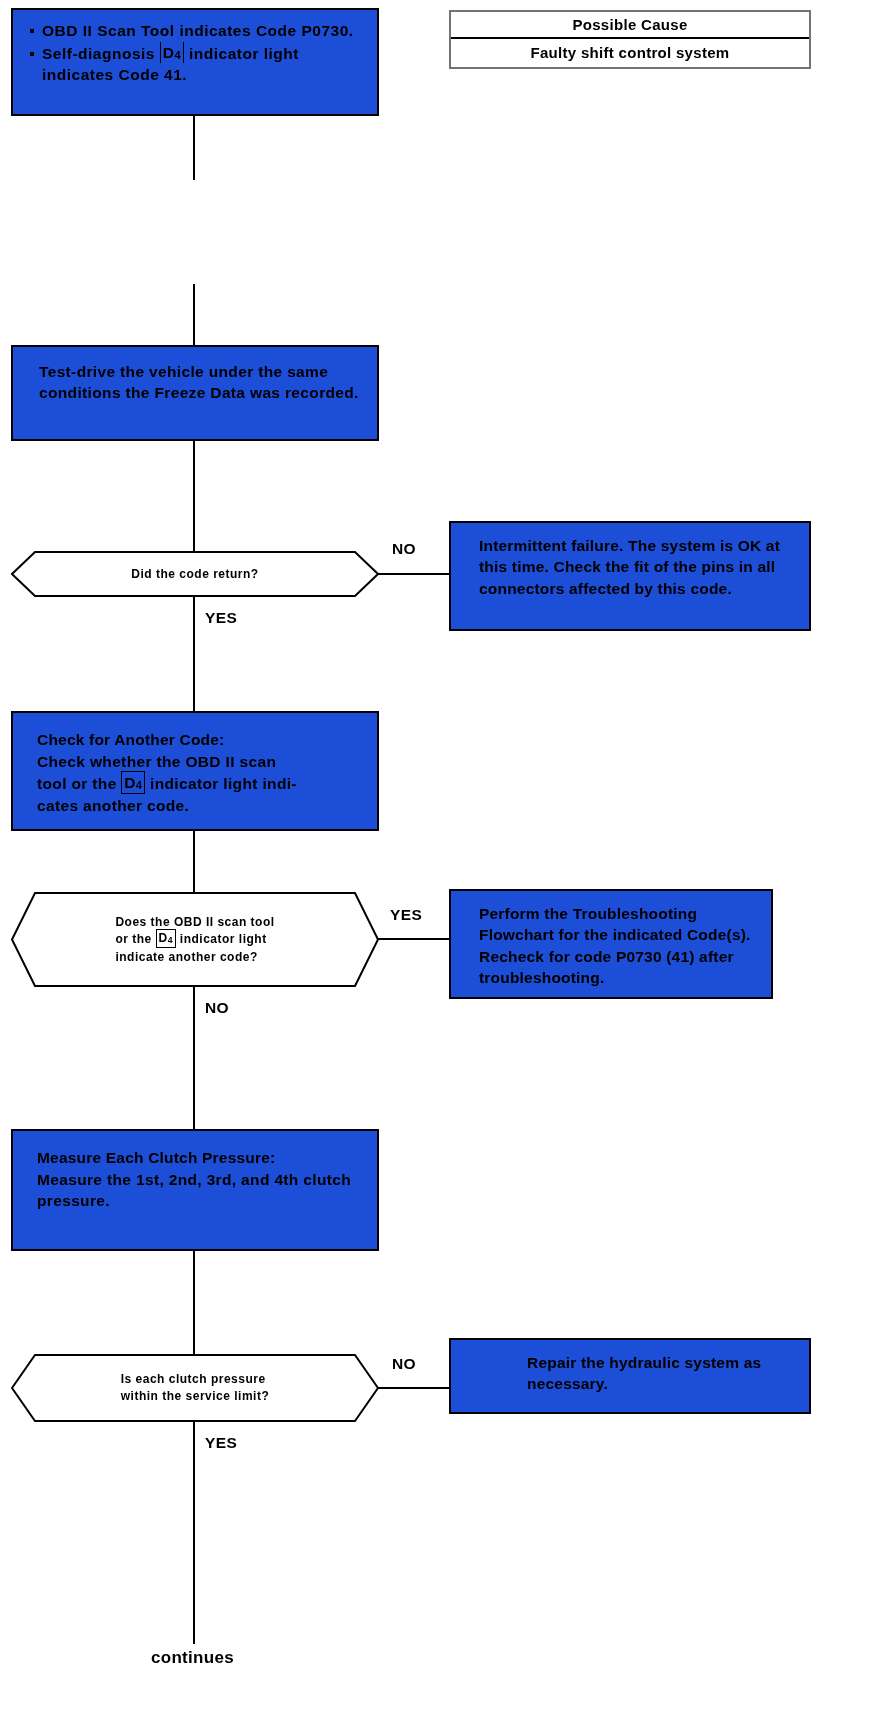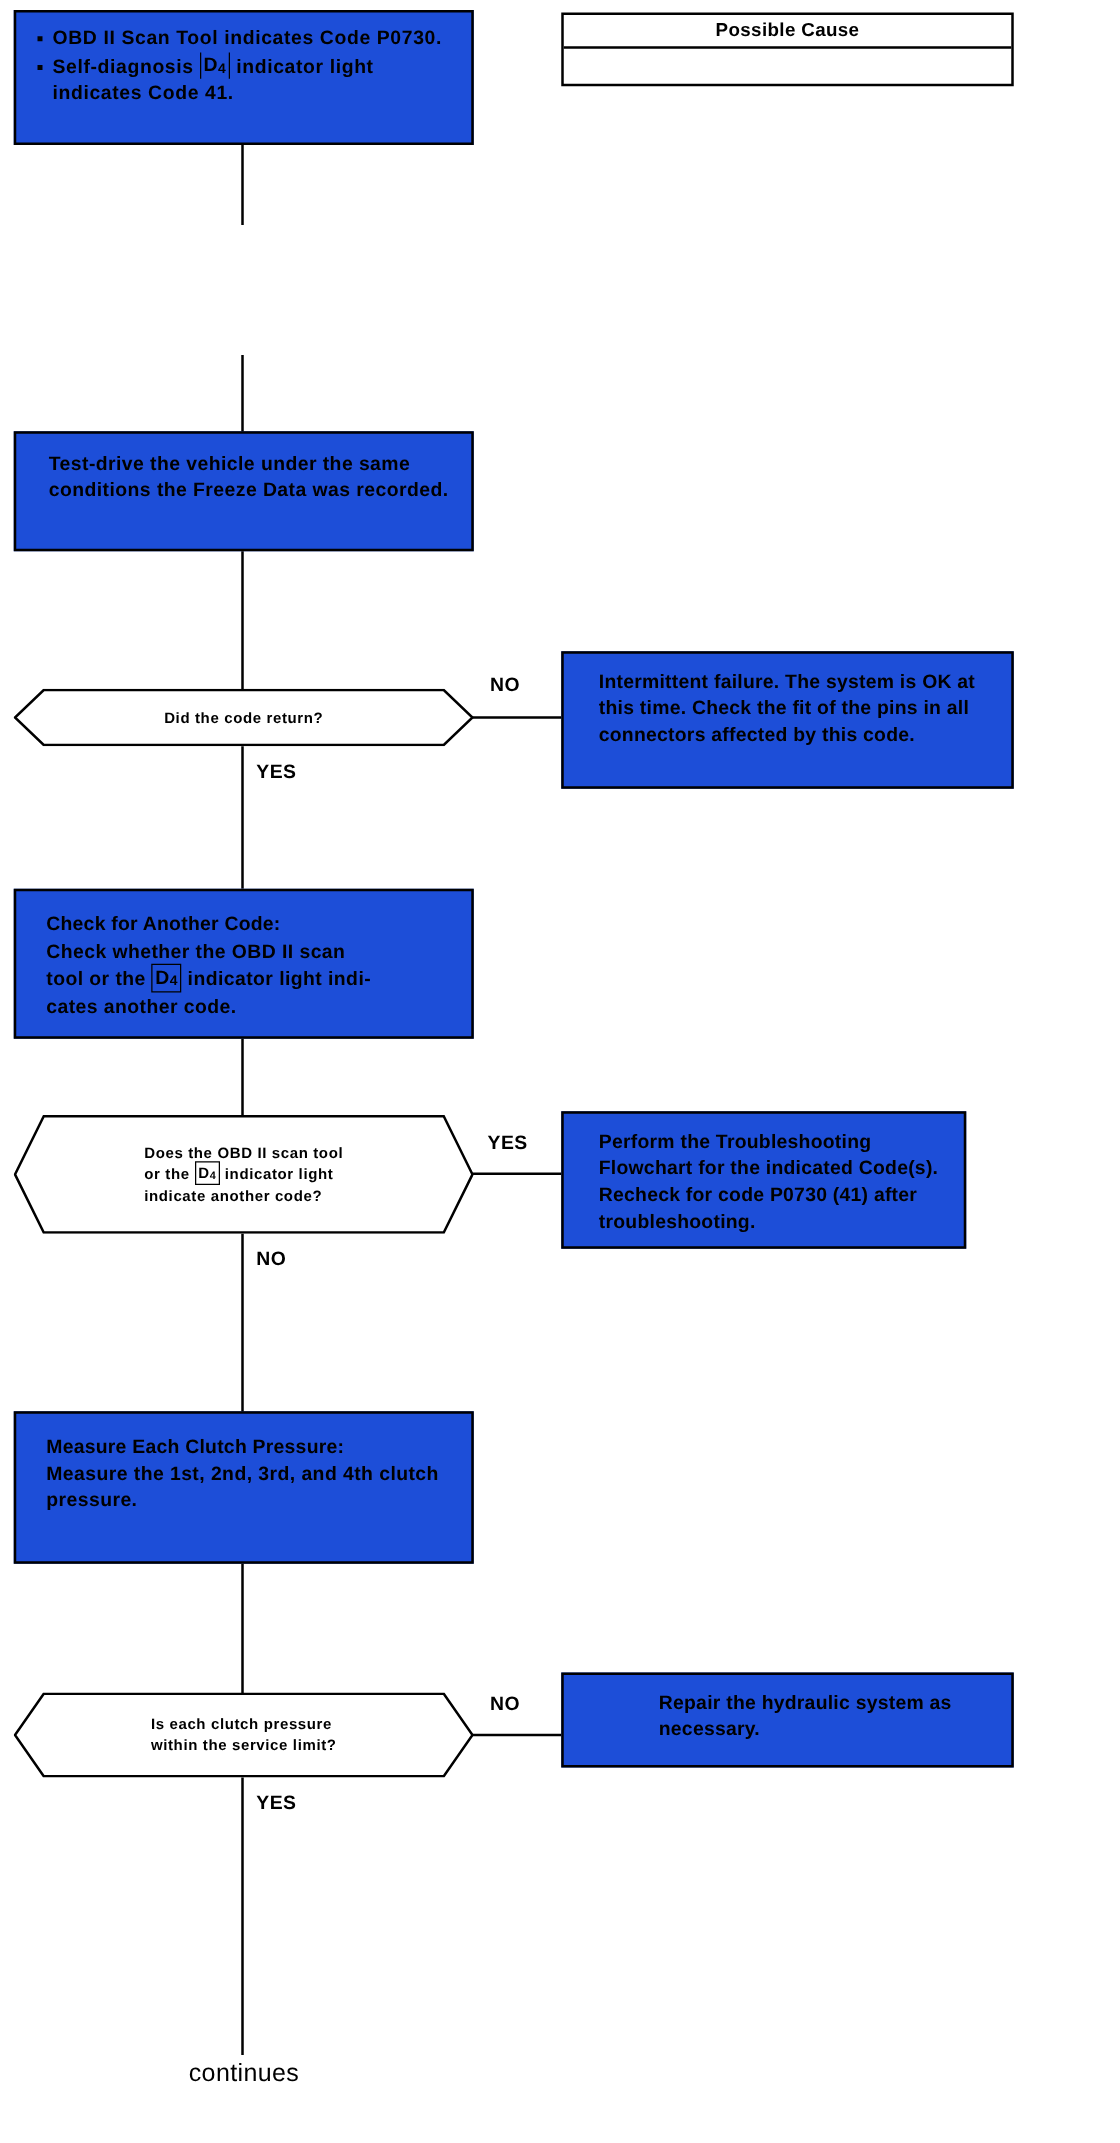--- a/index.html
+++ b/index.html
@@ -88,21 +88,21 @@
     top: 1px;
   }
   .d4-top {
     border-top: 1.5px solid #000;
     border-bottom: 1.5px solid #000;
   }
   
   .pc-table {
     position: absolute;
     box-sizing: border-box;
-    border: 2px solid #000000;
+    border: 2px solid #737373;
     background: #fff;
   }
   .pc-head, .pc-cell {
     box-sizing: border-box;
     text-align: center;
     font-weight: bold;
     font-size: 15px;
     letter-spacing: 0.3px;
   }
   .pc-head {
@@ -145,23 +145,23 @@
     font-weight: 600;
   }
   .branch-label {
     position: absolute;
     font-size: 15.5px;
     letter-spacing: 0.4px;
     font-weight: 600;
   }
   .footer-note {
     position: absolute;
-    font-size: 20px;
+    font-size: 17px;
     letter-spacing: 0.3px;
-    font-weight: 400;
+    font-weight: 700;
   }
 </style>
 </head>
 <body>
 
 <div class="canvas">
 
   <div class="box" style="left:11px; top:8px; width:368px; height:108px;">
     <div class="box-inner" style="padding:10px 8px 0 16px;">
       <ul class="bullets">
@@ -170,20 +170,21 @@
         </li>
         <li>
           <span>Self-diagnosis </span><span class="d4">D<sub>4</sub></span><span> indicator light indicates Code 41.</span>
         </li>
       </ul>
     </div>
   </div>
 
   <div class="pc-table" style="left:449px; top:10px; width:362px; height:59px;">
     <div class="pc-head">Possible Cause</div>
+    <div class="pc-cell">Faulty shift control system</div>
   </div>
 
   <div class="vline" style="left:193px; top:116px; height:64px;"></div>
 
 
   <div class="vline" style="left:193px; top:284px; height:62px;"></div>
 
   <div class="box" style="left:11px; top:345px; width:368px; height:96px;">
     <div class="box-inner proc-text" style="padding:14px 16px 0 26px;">Test-drive the vehicle under the same conditions the Freeze Data was recorded.</div>
   </div>

